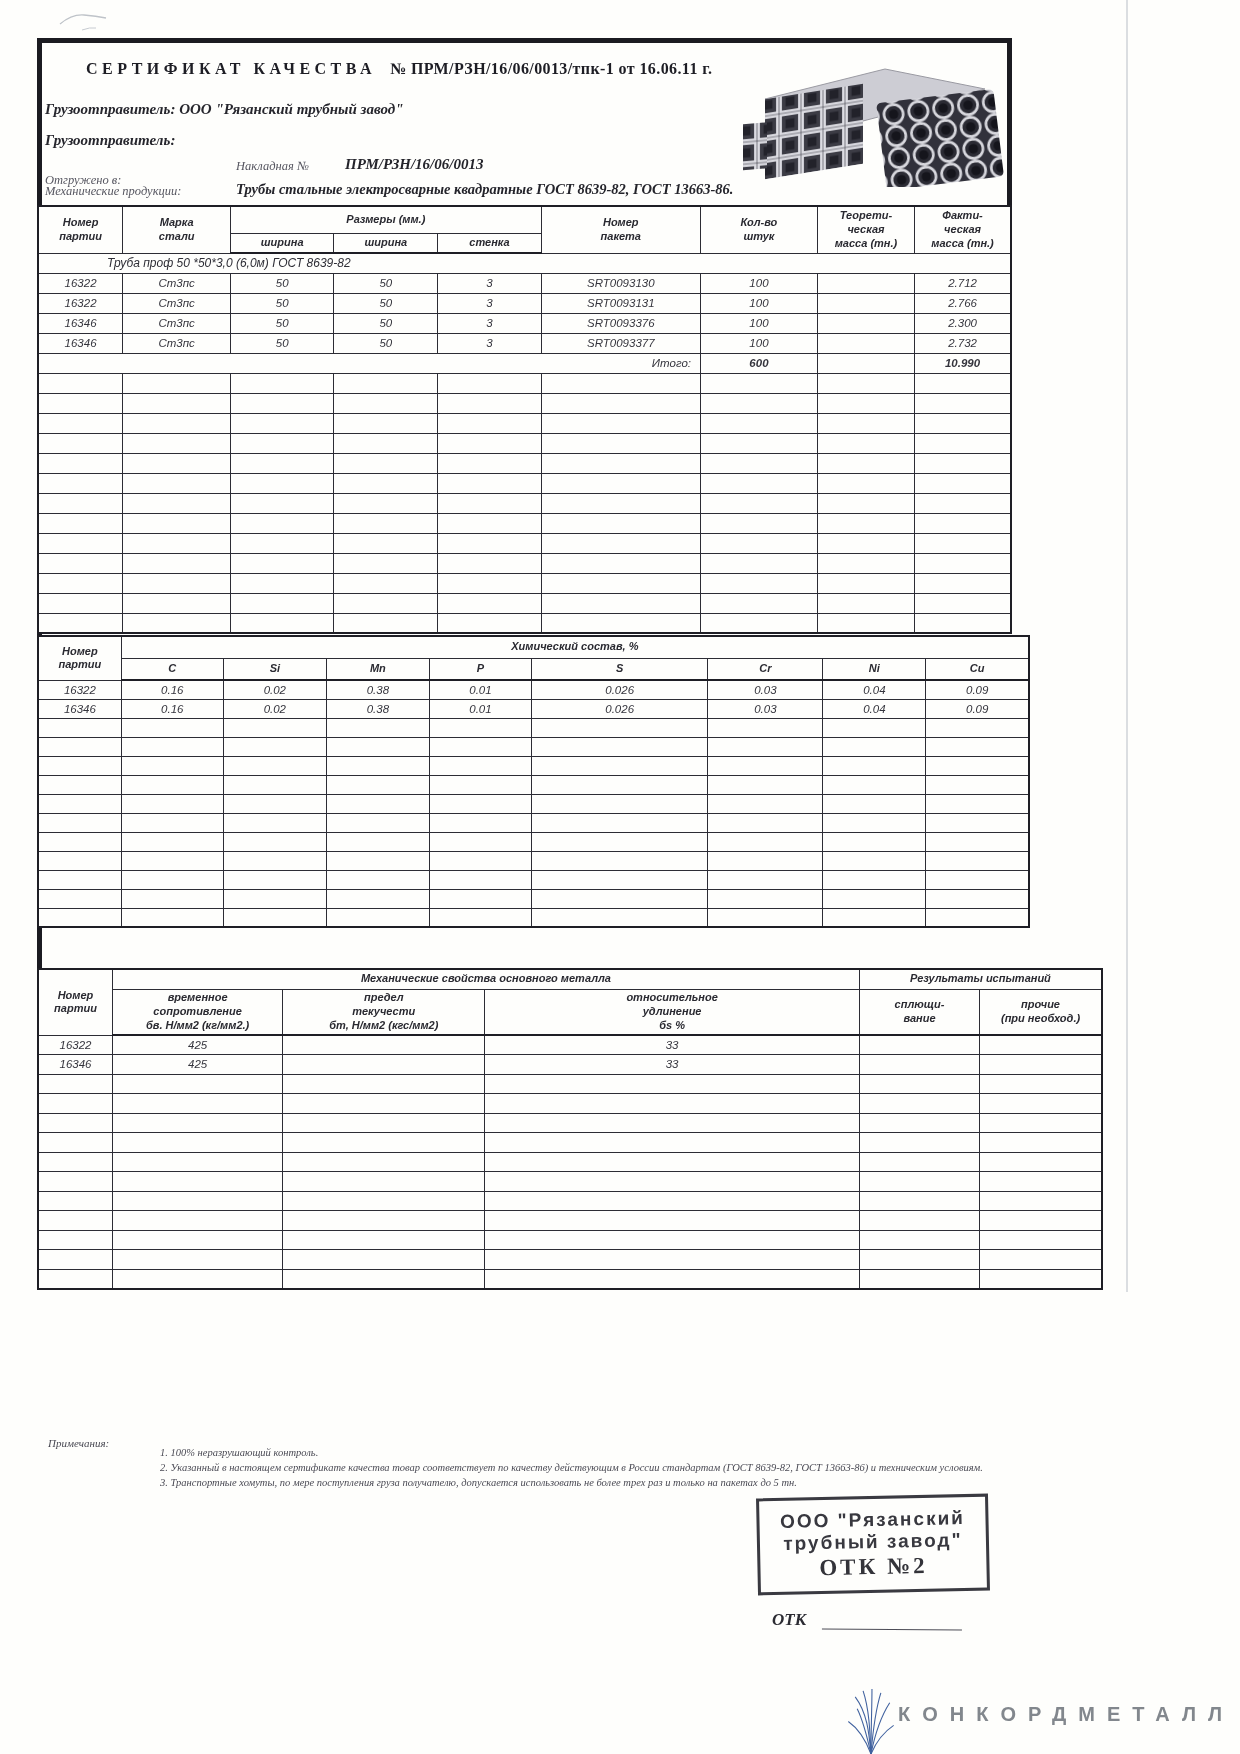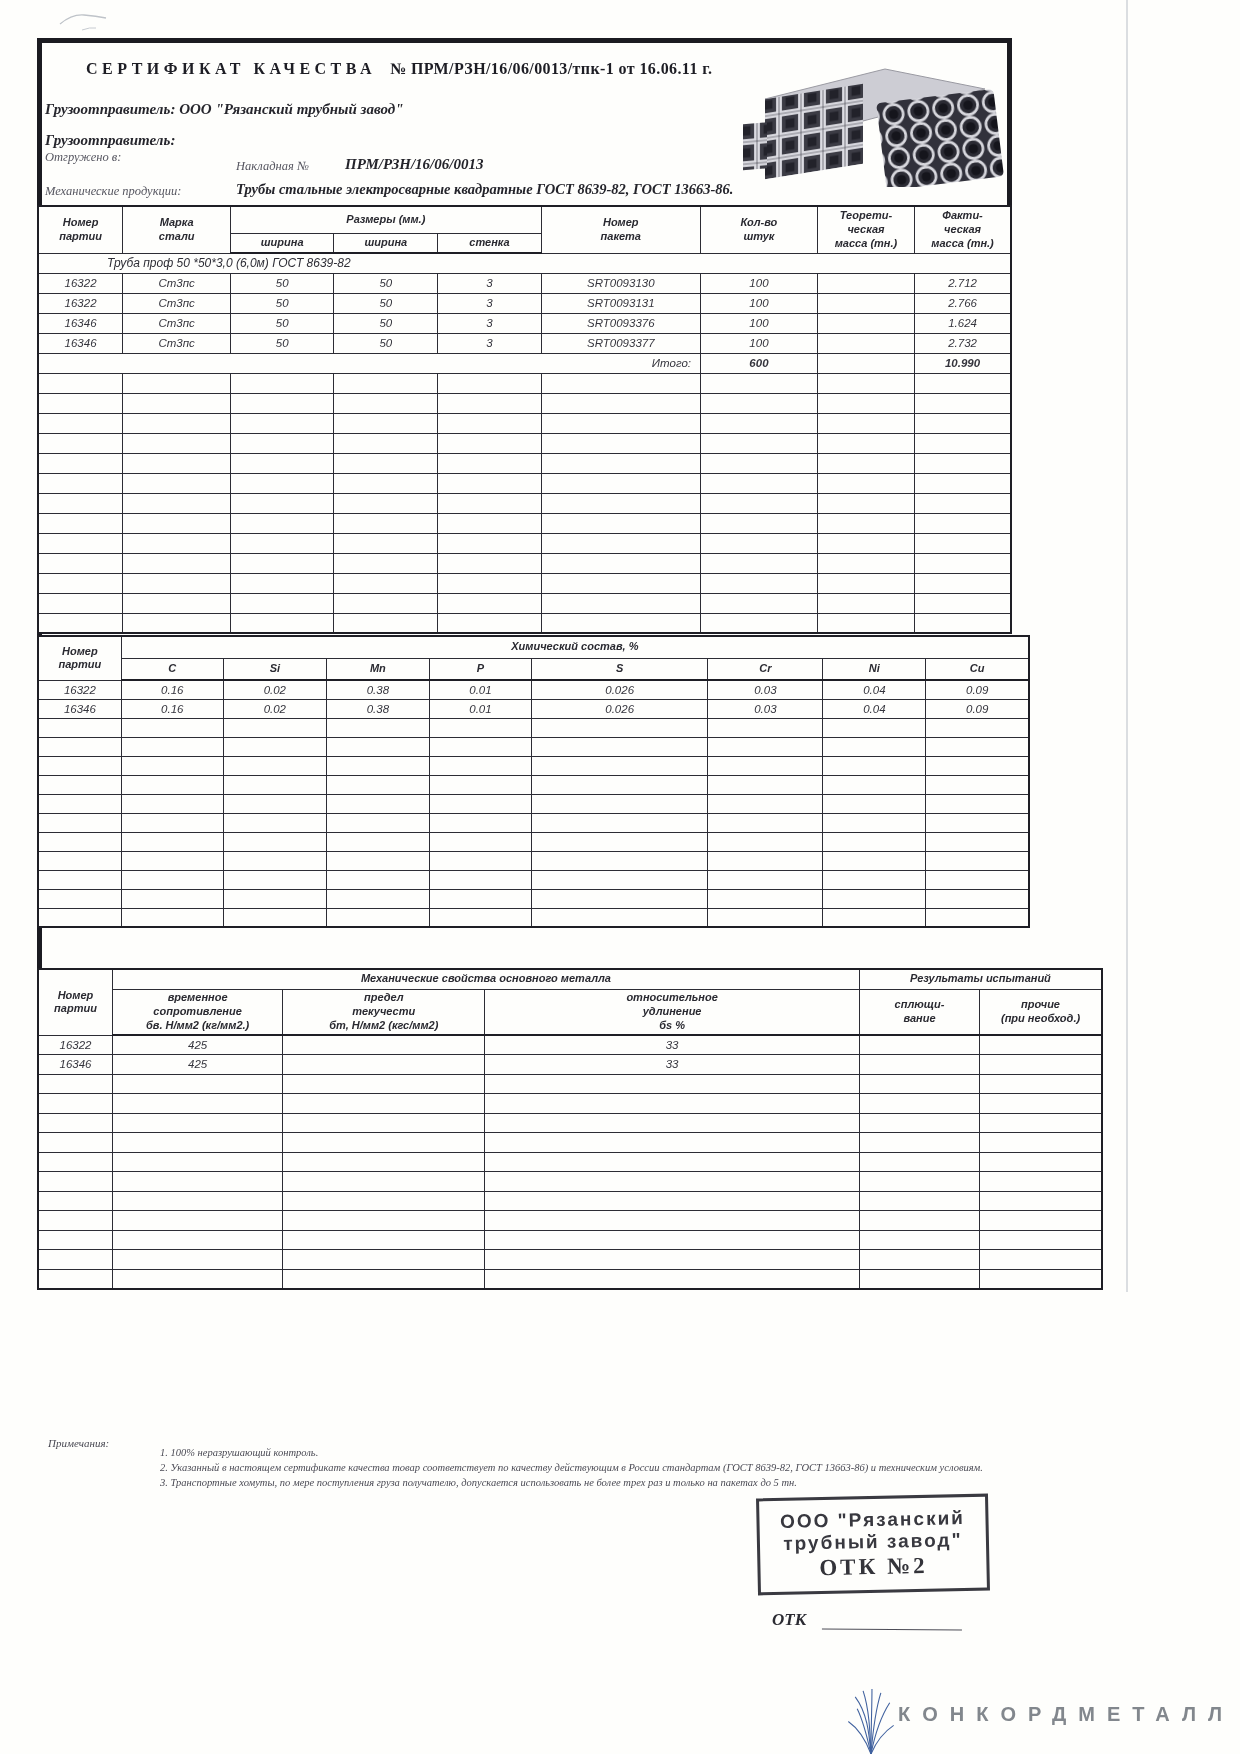--- a/index.html
+++ b/index.html
@@ -103,21 +103,21 @@
     <g transform="rotate(-7 195 85)">
       <rect x="146" y="42" width="118" height="88" fill="url(#rd)" rx="5"></rect>
     </g>
   </svg>
 
   <div class="lbl-bold" style="left:45px; top:101px;">
     <span>Грузоотправитель:</span>
     <span>ООО "Рязанский трубный завод"</span>
   </div>
   <div class="lbl-bold" style="left:45px; top:132px;">Грузоотправитель:</div>
-  <div class="lbl-light" style="left:45px; top:150px;">Отгружено в:</div>
+  <div class="lbl-light" style="left:45px; top:173px;">Отгружено в:</div>
   <div class="lbl-light" style="left:236px; top:159px;">Накладная №</div>
   <div class="val-bold" style="left:345px; top:156px;">ПРМ/РЗН/16/06/0013</div>
   <div class="lbl-light" style="left:45px; top:184px;">Механические продукции:</div>
   <div class="val-bold" style="left:236px; top:181px; font-size:14.5px;">Трубы стальные электросварные квадратные ГОСТ 8639-82, ГОСТ 13663-86.</div>
 
   <table class="doc" id="t1">
     <colgroup>
       <col style="width:8.7%">
         <col style="width:11.1%">
         <col style="width:10.6%">
@@ -182,21 +182,21 @@
         </tr>
         <tr>
           <td>16346</td>
           <td>Ст3пс</td>
           <td>50</td>
           <td>50</td>
           <td>3</td>
           <td>SRT0093376</td>
           <td>100</td>
           <td>&nbsp;</td>
-          <td>1.624</td>
+          <td>2.300</td>
         </tr>
         <tr>
           <td>16346</td>
           <td>Ст3пс</td>
           <td>50</td>
           <td>50</td>
           <td>3</td>
           <td>SRT0093377</td>
           <td>100</td>
           <td>&nbsp;</td>

